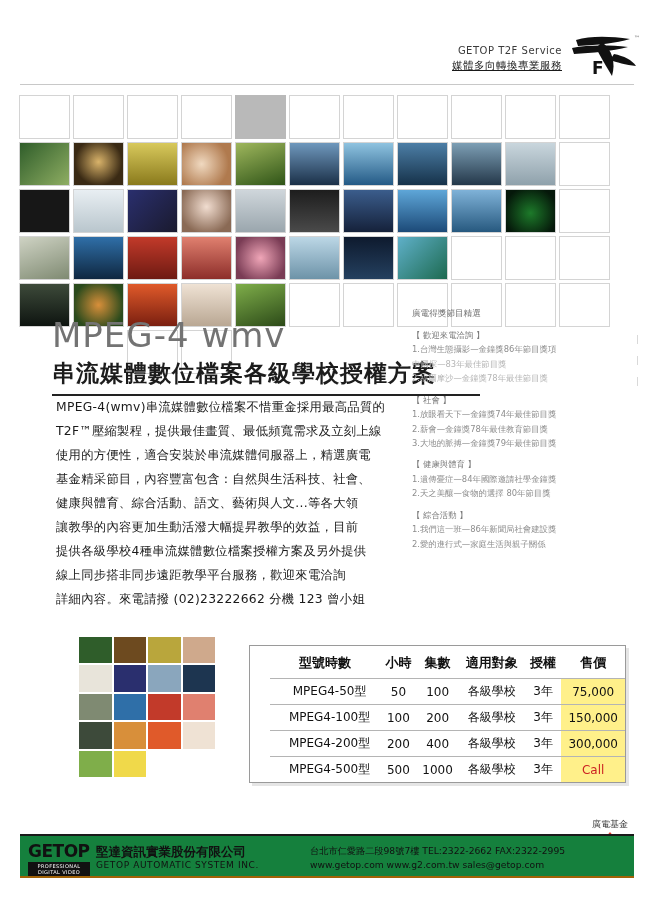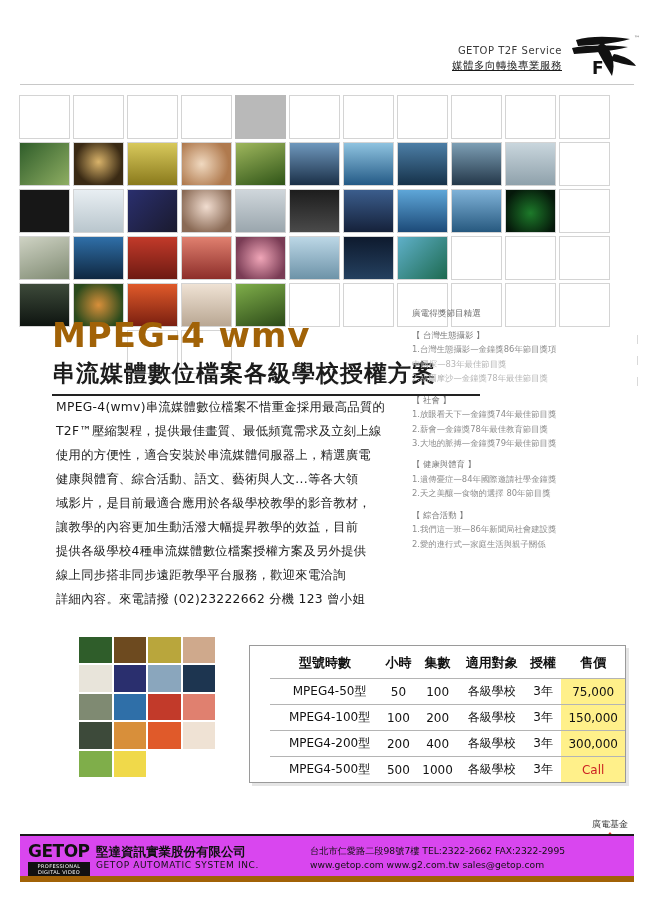--- a/index.html
+++ b/index.html
@@ -95,22 +95,22 @@
   .cell.grayfill { background: #b9b9b9; border-color: #b9b9b9; }
 
   
   .title-wrap {
     position: absolute;
     left: 52px;
     top: 318px;
   }
   .title-main {
     font-size: 34px;
-    font-weight: bold;
-    color: #a16207;
+    font-weight: normal;
+    color: #737373;
     letter-spacing: 1px;
     line-height: 1.05;
     font-family: "DejaVu Sans", "Liberation Sans", sans-serif;
   }
   .title-sub {
     font-size: 23px;
     color: #1c1c1c;
     letter-spacing: 1px;
     margin-top: 4px;
     font-weight: bold;
@@ -223,22 +223,22 @@
   td.price.call { color: #c22; }
 
   
   .footer-band {
     position: absolute;
     left: 20px;
     top: 834px;
     width: 614px;
     height: 40px;
     border-top: 2px solid #1a1a1a;
-    border-bottom: 6px solid #a16207;
-    background: #d946ef;
+    border-bottom: 2px solid #a16207;
+    background: #15803d;
   }
   .getop-logo {
     position: absolute;
     left: 8px;
     top: 7px;
     width: 62px;
   }
   .getop-word {
     font-size: 17px;
     font-weight: bold;
@@ -407,32 +407,32 @@
 <div class="title-wrap">
   <div class="title-main">MPEG-4  wmv</div>
   <div class="title-sub">串流媒體數位檔案各級學校授權方案</div>
   <div class="title-underline"></div>
 </div>
 
 <div class="body-copy">
   <p>MPEG-4(wmv)串流媒體數位檔案不惜重金採用最高品質的</p>
   <p>T2F™壓縮製程，提供最佳畫質、最低頻寬需求及立刻上線</p>
   <p>使用的方便性，適合安裝於串流媒體伺服器上，精選廣電</p>
+  <p>基金精采節目，內容豐富包含：自然與生活科技、社會、</p>
   <p>健康與體育、綜合活動、語文、藝術與人文...等各大領</p>
-  <p>域影片，是目前最適合應用於各級學校教學的影音教材，</p>
   <p>讓教學的內容更加生動活潑大幅提昇教學的效益，目前</p>
   <p>提供各級學校4種串流媒體數位檔案授權方案及另外提供</p>
   <p>線上同步搭非同步遠距教學平台服務，歡迎來電洽詢</p>
   <p>詳細內容。來電請撥  (02)23222662  分機  123  曾小姐</p>
 </div>
 
 <div class="awards">
   <div class="aw-head">廣電得獎節目精選</div>
 
-  <div class="aw-sec">【 台灣生態攝影 】</div>
+  <div class="aw-sec">【 歡迎來電洽詢 】</div>
   <div class="aw-line">1.台灣生態攝影—金鐘獎86年節目獎項</div>
   <div class="aw-line faded">   中國探—83年最佳節目獎</div>
   <div class="aw-line faded">2.福爾摩沙—金鐘獎78年最佳節目獎</div>
 
   <div class="aw-sec">【 社會 】</div>
   <div class="aw-line">1.放眼看天下—金鐘獎74年最佳節目獎</div>
   <div class="aw-line">2.薪會—金鐘獎78年最佳教育節目獎</div>
   <div class="aw-line">3.大地的脈搏—金鐘獎79年最佳節目獎</div>
 
   <div class="aw-sec">【 健康與體育 】</div>

